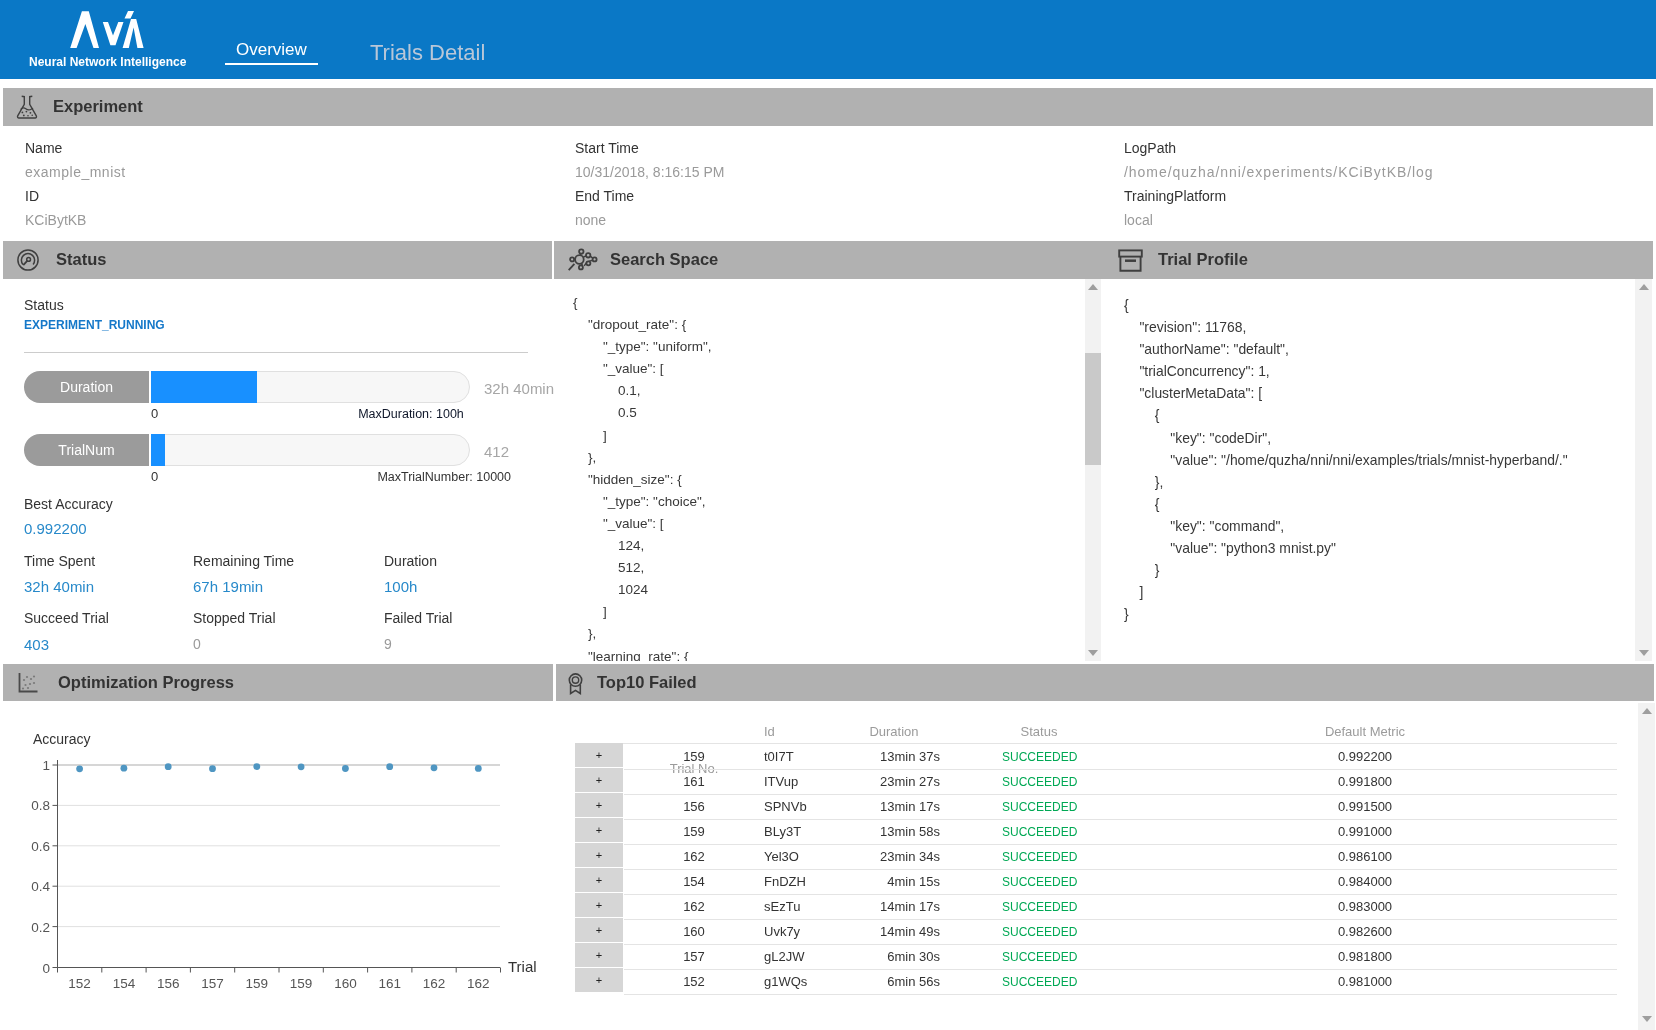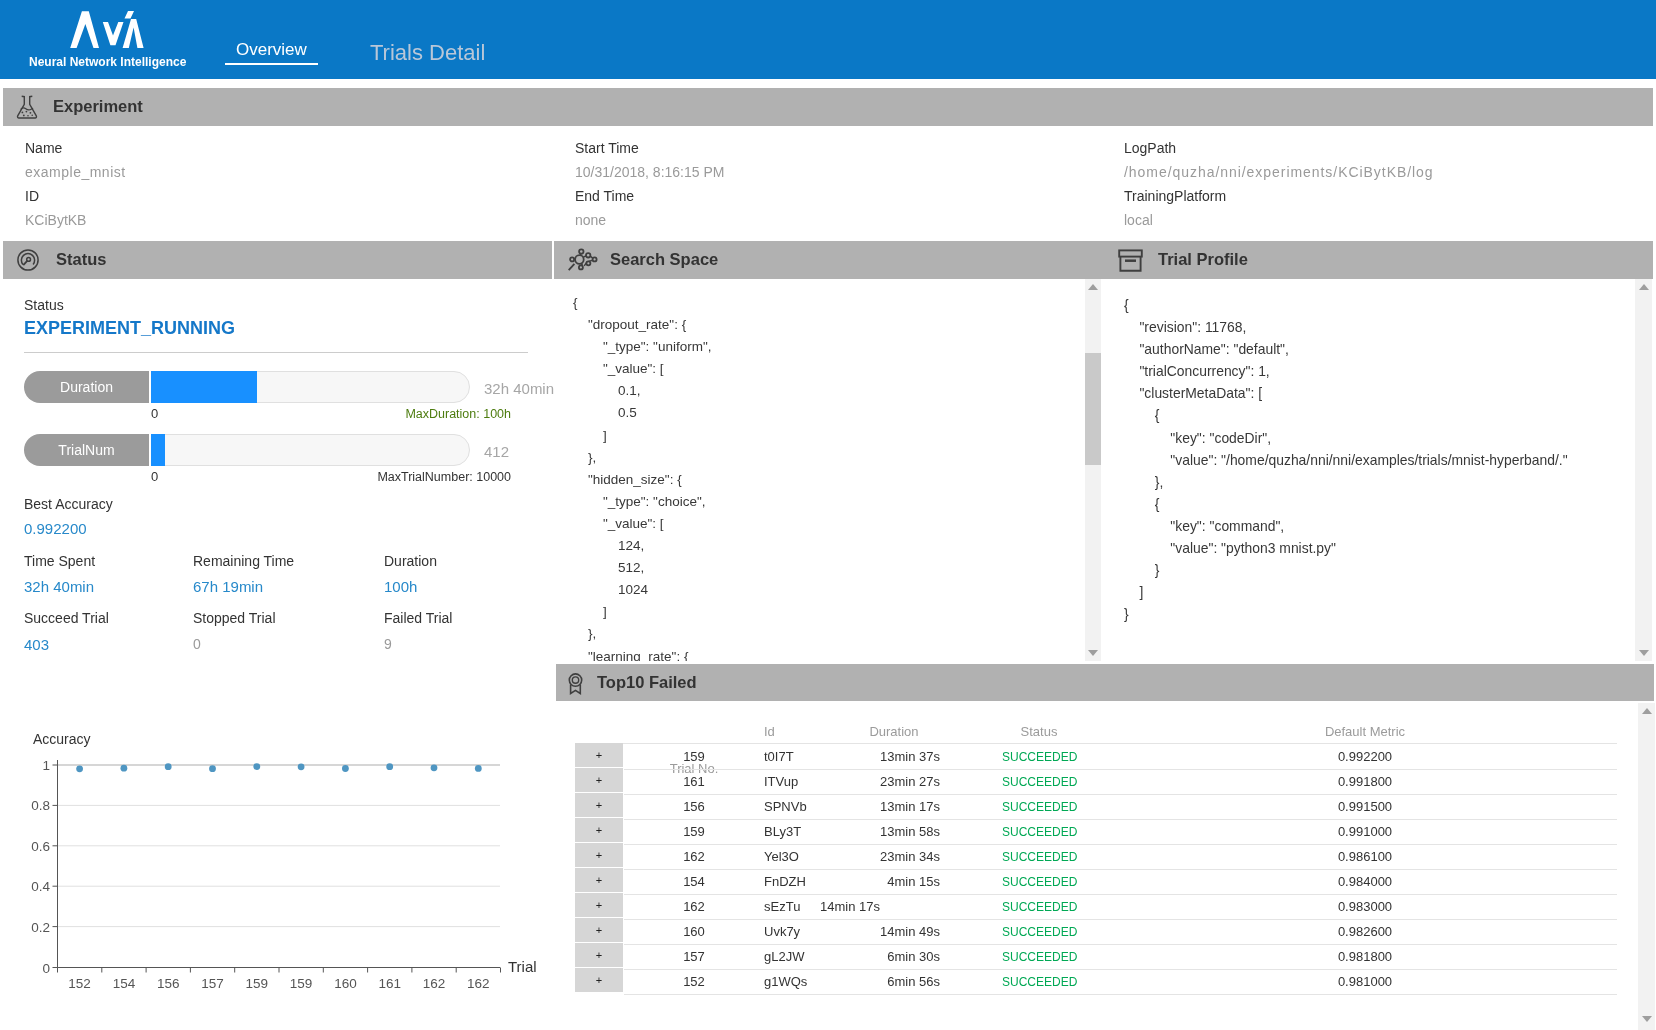--- a/index.html
+++ b/index.html
@@ -75,29 +75,29 @@
     <svg style="left:14px;top:8px;" width="22" height="22" viewBox="0 0 22 22" fill="none" stroke="#3f3f3f" stroke-width="1.5">
       <circle cx="11" cy="11" r="10.1"></circle>
       <path d="M5.9 15.4 A 6.6 6.6 0 1 1 16.1 15.4"></path>
       <circle cx="11.6" cy="10.4" r="1.9"></circle>
       <path d="M10.2 11.8 L6.3 16.1" stroke-width="1.8"></path>
     </svg>
     <span class="ttl" style="left:53px;">Status</span>
   </div>
 
   <div class="lbl" style="left:24px;top:297px;">Status</div>
-  <div class="abs" style="left:24px;top:318px;font-size:18px;font-weight:bold;color:#1578c9;">EXPERIMENT_RUNNING</div>
+  <div class="abs" style="left:24px;top:318px;font-size:12px;font-weight:bold;color:#1578c9;">EXPERIMENT_RUNNING</div>
   <div class="abs" style="left:24px;top:352px;width:504px;height:1px;background:#ccc;"></div>
 
   <div class="abs" style="left:24px;top:371px;width:125px;height:32px;background:#9b9b9b;border-radius:16px 0 0 16px;color:#fff;font-size:14px;text-align:center;line-height:32px;">Duration</div>
   <div class="abs" style="left:151px;top:371px;width:319px;height:32px;background:#f7f7f7;border:1px solid #e0e0e0;border-radius:0 16px 16px 0;"></div>
   <div class="abs" style="left:151px;top:371px;width:106px;height:32px;background:#1890ff;"></div>
   <div class="abs" style="left:484px;top:380px;font-size:15px;color:#a6a6a6;">32h 40min</div>
   <div class="abs" style="left:151px;top:406px;font-size:13px;color:#333;">0</div>
-  <div class="abs" style="left:311px;top:407px;width:200px;text-align:right;font-size:12.5px;color:#4d7c0f;">MaxDuration: 100h</div>
+  <div class="abs" style="left:311px;top:407px;width:200px;text-align:center;font-size:12.5px;color:#0f172a;">MaxDuration: 100h</div>
 
   <div class="abs" style="left:24px;top:434px;width:125px;height:32px;background:#9b9b9b;border-radius:16px 0 0 16px;color:#fff;font-size:14px;text-align:center;line-height:32px;">TrialNum</div>
   <div class="abs" style="left:151px;top:434px;width:319px;height:32px;background:#f7f7f7;border:1px solid #e0e0e0;border-radius:0 16px 16px 0;"></div>
   <div class="abs" style="left:151px;top:434px;width:14px;height:32px;background:#1890ff;"></div>
   <div class="abs" style="left:484px;top:443px;font-size:15px;color:#a6a6a6;">412</div>
   <div class="abs" style="left:151px;top:469px;font-size:13px;color:#333;">0</div>
   <div class="abs" style="left:311px;top:470px;width:200px;text-align:right;font-size:12.5px;color:#333;">MaxTrialNumber: 10000</div>
 
   <div class="lbl" style="left:24px;top:496px;">Best Accuracy</div>
   <div class="bval" style="left:24px;top:520px;">0.992200</div>
@@ -176,20 +176,37 @@
             "key": "command",
             "value": "python3 mnist.py"
         }
     ]
 }</div>
 
   <div class="sbtrack" style="left:1635px;top:279px;width:17px;height:382px;"></div>
   <div class="arr up" style="left:1639px;top:284px;"></div>
   <div class="arr dn" style="left:1639px;top:650px;"></div>
 
+  <div class="band" style="left:3px;top:664px;width:550px;height:37px;">
+    <svg style="left:14px;top:8px;" width="22" height="22" viewBox="0 0 22 22" fill="none" stroke="#4a4a4a" stroke-width="1.8">
+      <path d="M2.5 1 L2.5 19.5 L20.5 19.5"></path>
+      <g fill="#7a7a7a" stroke="none">
+        <circle cx="7" cy="8" r="1.1"></circle>
+          <circle cx="10" cy="5" r="1.1"></circle>
+          <circle cx="14" cy="7" r="1.1"></circle>
+          <circle cx="17" cy="4.5" r="1.1"></circle>
+          <circle cx="8.5" cy="13" r="1.1"></circle>
+          <circle cx="13" cy="12" r="1.1"></circle>
+          <circle cx="17" cy="11" r="1.1"></circle>
+          <circle cx="6" cy="16.5" r="1.1"></circle>
+          <circle cx="11" cy="16" r="1.1"></circle>
+      </g>
+    </svg>
+    <span class="ttl" style="left:55px;">Optimization Progress</span>
+  </div>
 
   <svg class="abs" style="left:0;top:700px;" width="553" height="330" viewBox="0 0 553 330">
     <text x="33" y="44" font-size="14" fill="#333">Accuracy</text>
 
     <g stroke="#e0e0e0" stroke-width="1">
       <line x1="57.5" y1="105.4" x2="500" y2="105.4"></line>
       <line x1="57.5" y1="145.8" x2="500" y2="145.8"></line>
       <line x1="57.5" y1="186.2" x2="500" y2="186.2"></line>
       <line x1="57.5" y1="226.6" x2="500" y2="226.6"></line>
     </g>
@@ -314,21 +331,21 @@
   <div class="plus" style="top:868px;">+</div>
   <div class="trow" style="left:630px;top:874px;width:128px;text-align:center;">154</div>
   <div class="trow" style="left:764px;top:874px;">FnDZH</div>
   <div class="trow" style="left:820px;top:874px;width:120px;text-align:right;">4min 15s</div>
   <div class="trow" style="left:1002px;top:875px;color:#00a854;font-size:12px;">SUCCEEDED</div>
   <div class="trow" style="left:1265px;top:874px;width:200px;text-align:center;">0.984000</div>
   <div class="sep" style="left:624px;top:893.5px;width:993px;"></div>
   <div class="plus" style="top:893px;">+</div>
   <div class="trow" style="left:630px;top:899px;width:128px;text-align:center;">162</div>
   <div class="trow" style="left:764px;top:899px;">sEzTu</div>
-  <div class="trow" style="left:820px;top:899px;width:120px;text-align:left;">14min 17s</div>
+  <div class="trow" style="left:820px;top:899px;width:120px;text-align:right;">14min 17s</div>
   <div class="trow" style="left:1002px;top:900px;color:#00a854;font-size:12px;">SUCCEEDED</div>
   <div class="trow" style="left:1265px;top:899px;width:200px;text-align:center;">0.983000</div>
   <div class="sep" style="left:624px;top:918.5px;width:993px;"></div>
   <div class="plus" style="top:918px;">+</div>
   <div class="trow" style="left:630px;top:924px;width:128px;text-align:center;">160</div>
   <div class="trow" style="left:764px;top:924px;">Uvk7y</div>
   <div class="trow" style="left:820px;top:924px;width:120px;text-align:right;">14min 49s</div>
   <div class="trow" style="left:1002px;top:925px;color:#00a854;font-size:12px;">SUCCEEDED</div>
   <div class="trow" style="left:1265px;top:924px;width:200px;text-align:center;">0.982600</div>
   <div class="sep" style="left:624px;top:943.5px;width:993px;"></div>

